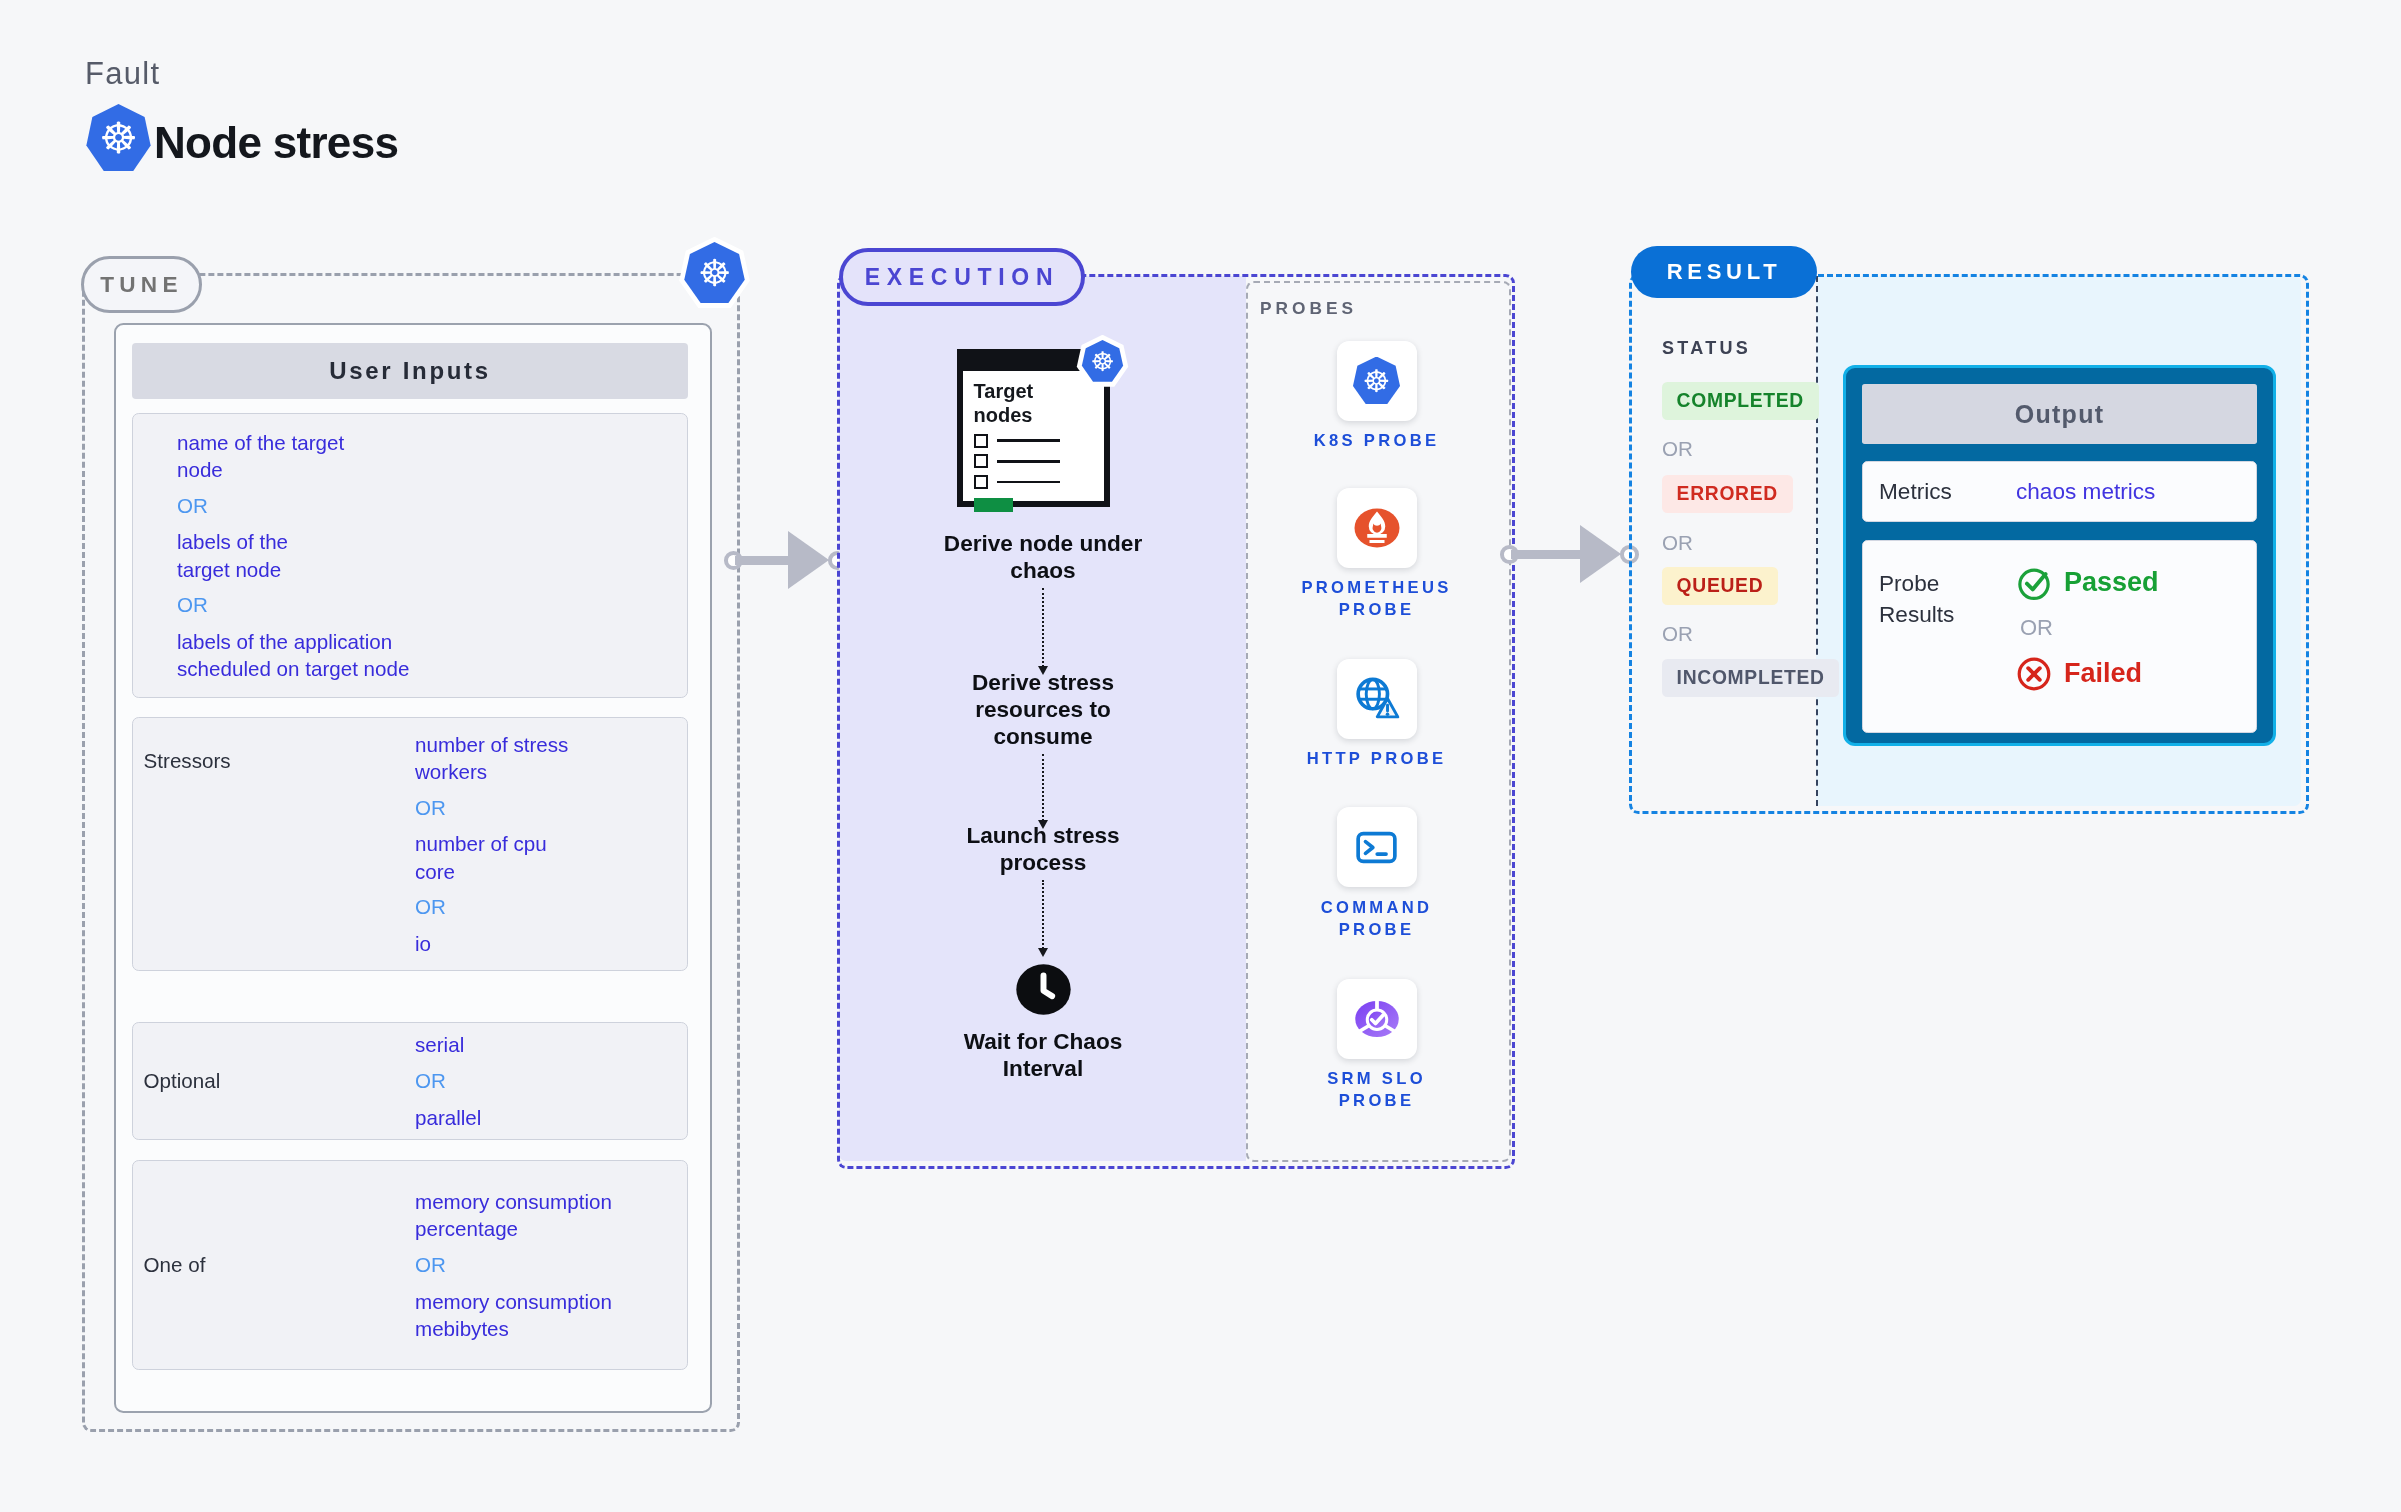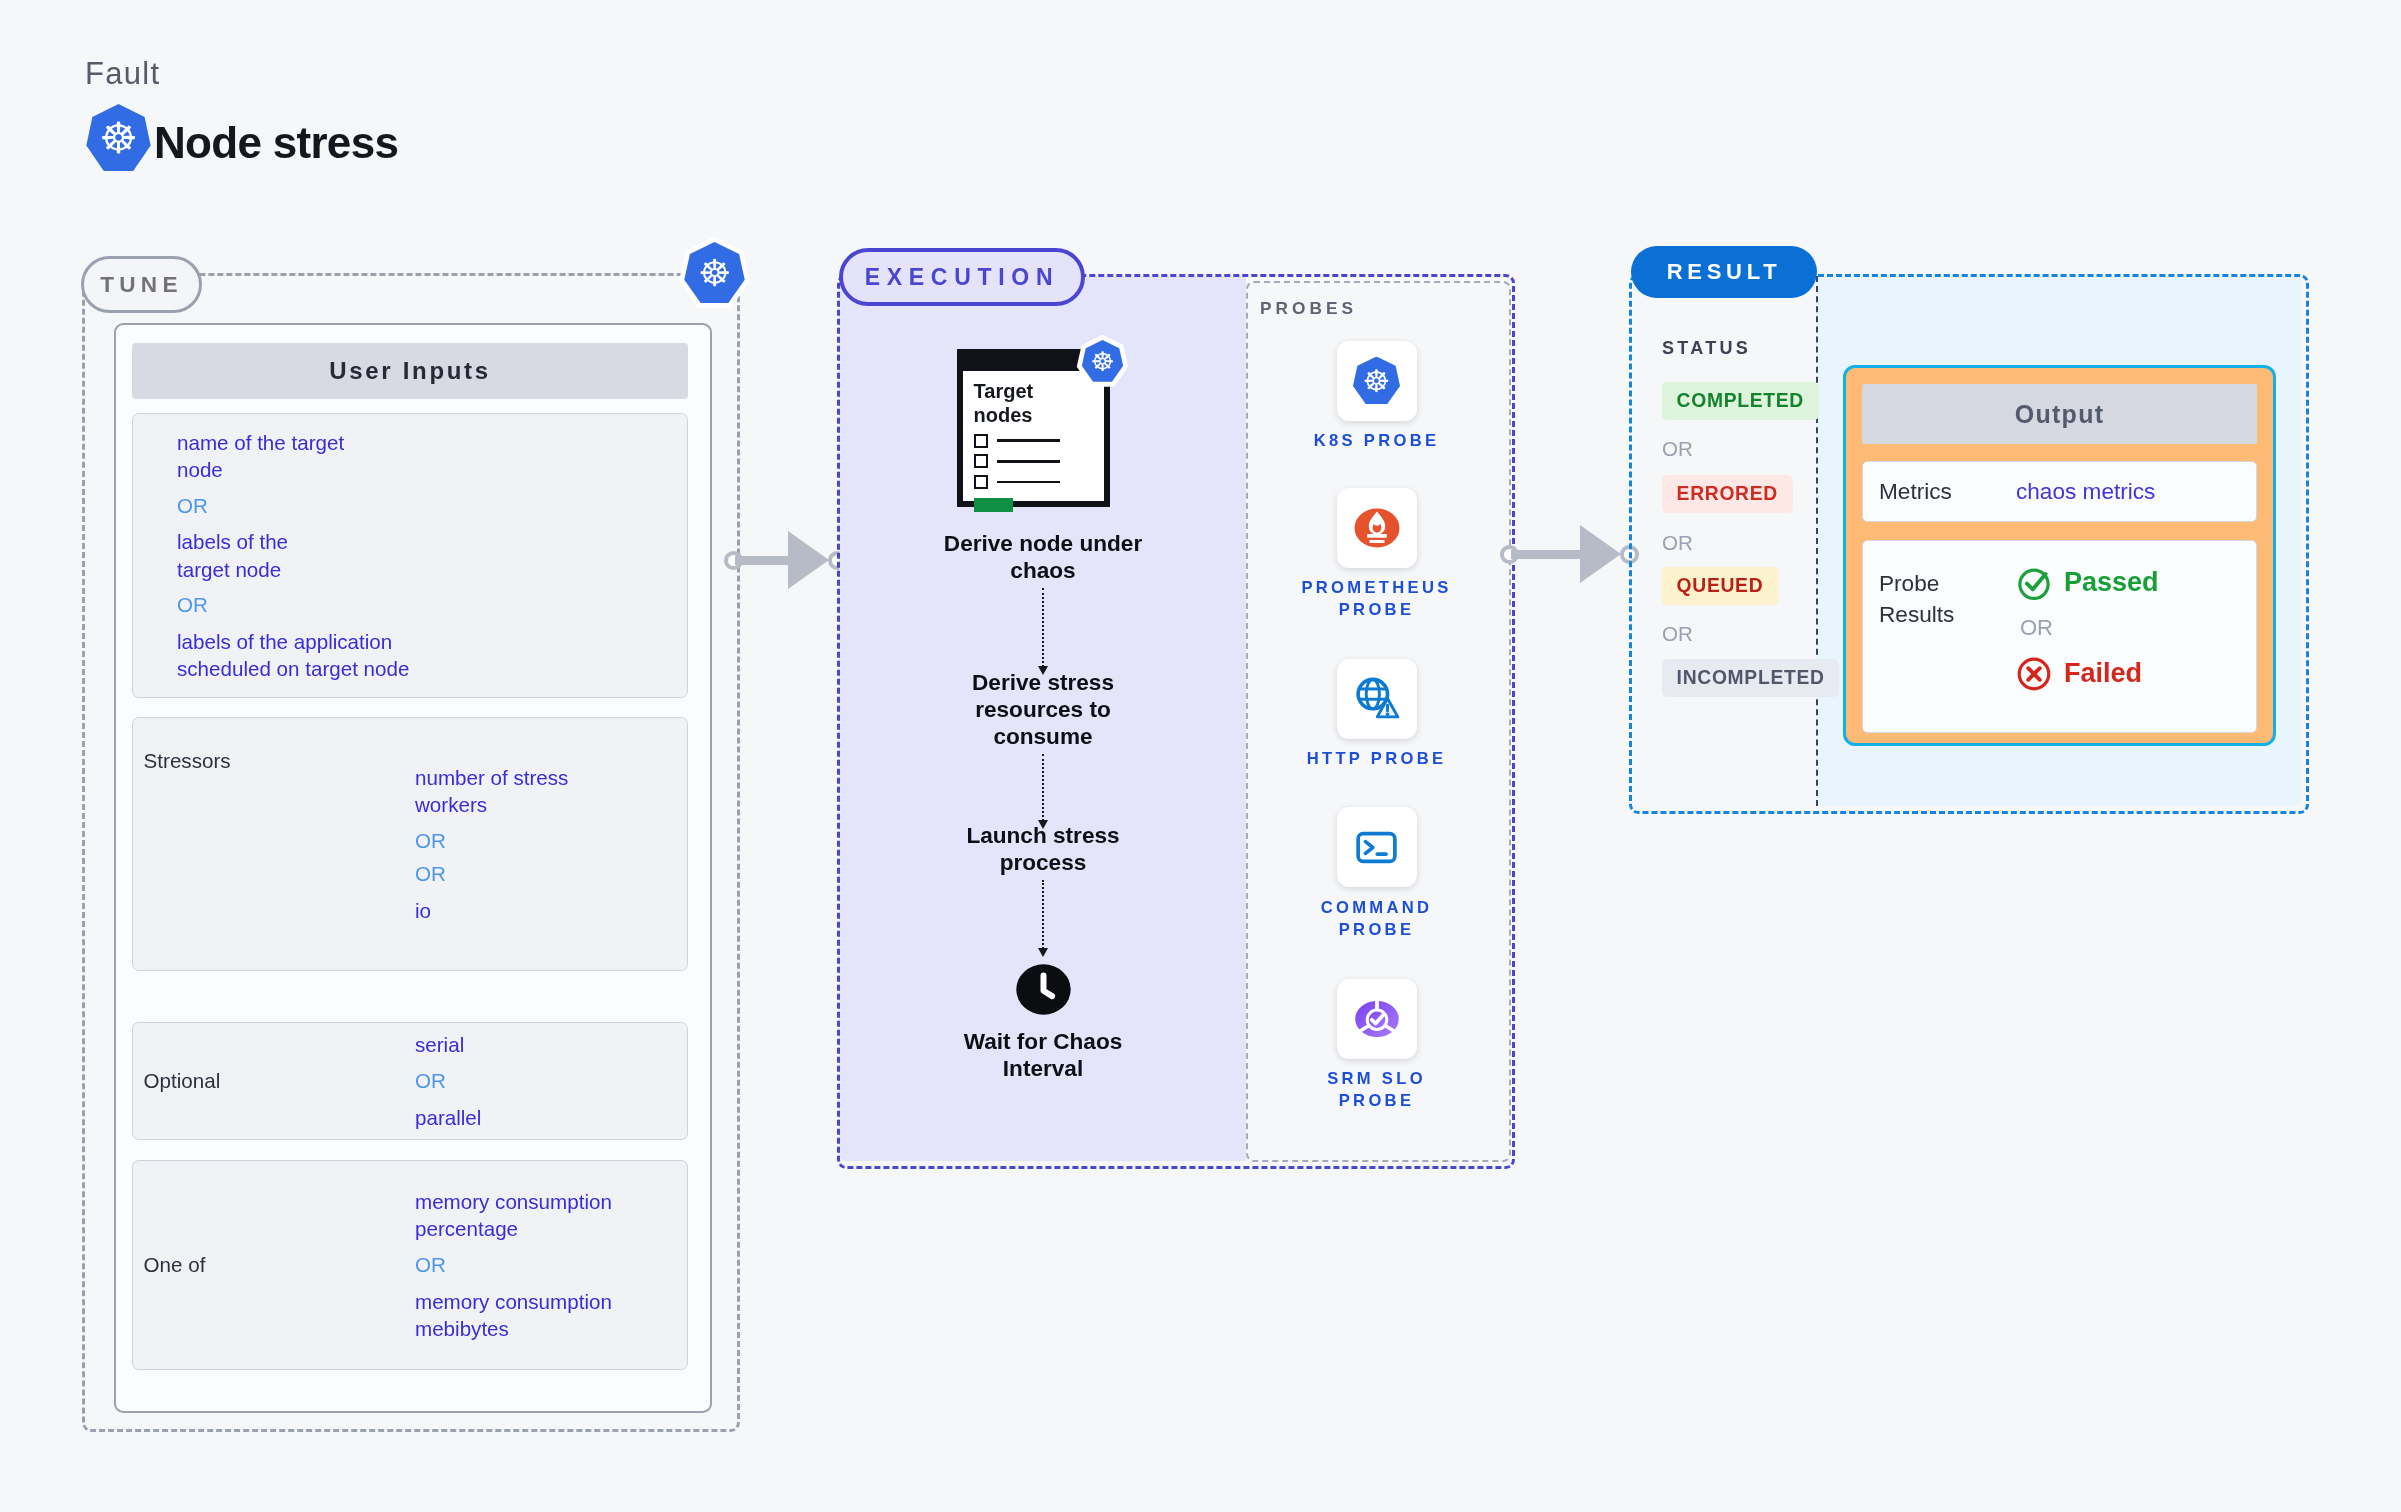--- a/index.html
+++ b/index.html
@@ -112,21 +112,21 @@
   .status-col{left:1629px;top:274px;width:188px;display:flex;flex-direction:column;align-items:flex-start;
     padding-left:33px;box-sizing:border-box;}
   .status-title{margin-top:64px;font-size:18px;font-weight:700;letter-spacing:3.3px;color:#3d4254;}
   .badge{font-size:19.3px;font-weight:700;letter-spacing:0.7px;padding:8px 14.6px;border-radius:5.3px;}
   .b-completed{margin-top:22.6px;background:#def4dc;color:#15832b;}
   .b-errored{margin-top:14.6px;background:#fde8e6;color:#d02b20;}
   .b-queued{margin-top:12px;background:#fcf2cd;color:#bb2018;}
   .b-incompleted{margin-top:13.3px;background:#e8eaf1;color:#50576b;}
   .or-gray{margin-top:17.3px;font-size:20.6px;color:#9aa1b2;}
 
-  .output-card{left:1843px;top:365px;width:433px;height:381px;background:#fdba74;border:3.3px solid #12b0e8;
+  .output-card{left:1843px;top:365px;width:433px;height:381px;background:#0369a1;border:3.3px solid #12b0e8;
     border-radius:12px;box-sizing:border-box;padding:16px;z-index:3;}
   .output-header{height:60px;background:#d5d7e1;border-radius:2.7px;display:flex;align-items:center;justify-content:center;
     font-size:25px;font-weight:700;color:#535a6c;letter-spacing:1.3px;}
   .metrics-row{margin-top:17.3px;height:61px;border:1.3px solid #d3d7e2;border-radius:5.3px;background:#fbfcfe;
     display:flex;align-items:center;box-sizing:border-box;}
   .metrics-row .m-lbl{padding-left:16px;width:137px;font-size:22.6px;color:#2c313d;}
   .metrics-row .m-val{font-size:22.6px;color:#4134e0;}
   .probe-res-row{margin-top:17.3px;height:193px;border:1.3px solid #d3d7e2;border-radius:5.3px;background:#fbfcfe;
     display:flex;box-sizing:border-box;}
   .pr-lbl{width:153px;box-sizing:border-box;padding:27px 0 0 16px;font-size:22.6px;line-height:1.4;color:#2c313d;}
@@ -172,20 +172,22 @@
 scheduled on target node</div>
     </div>
   </div>
 
   <div class="abs tune-row row1 top-align">
     <div class="lbl mono">Stressors</div>
     <div class="vals">
       <div class="val mono preline">number of stress
 workers</div>
       <div class="or-blue mono">OR</div>
+      <div class="val mono preline">number of cpu
+core</div>
       <div class="or-blue mono">OR</div>
       <div class="val mono preline">io</div>
     </div>
   </div>
 
   <div class="abs tune-row row2 center-align">
     <div class="lbl mono">Optional</div>
     <div class="vals">
       <div class="val mono preline">serial</div>
       <div class="or-blue mono">OR</div>

